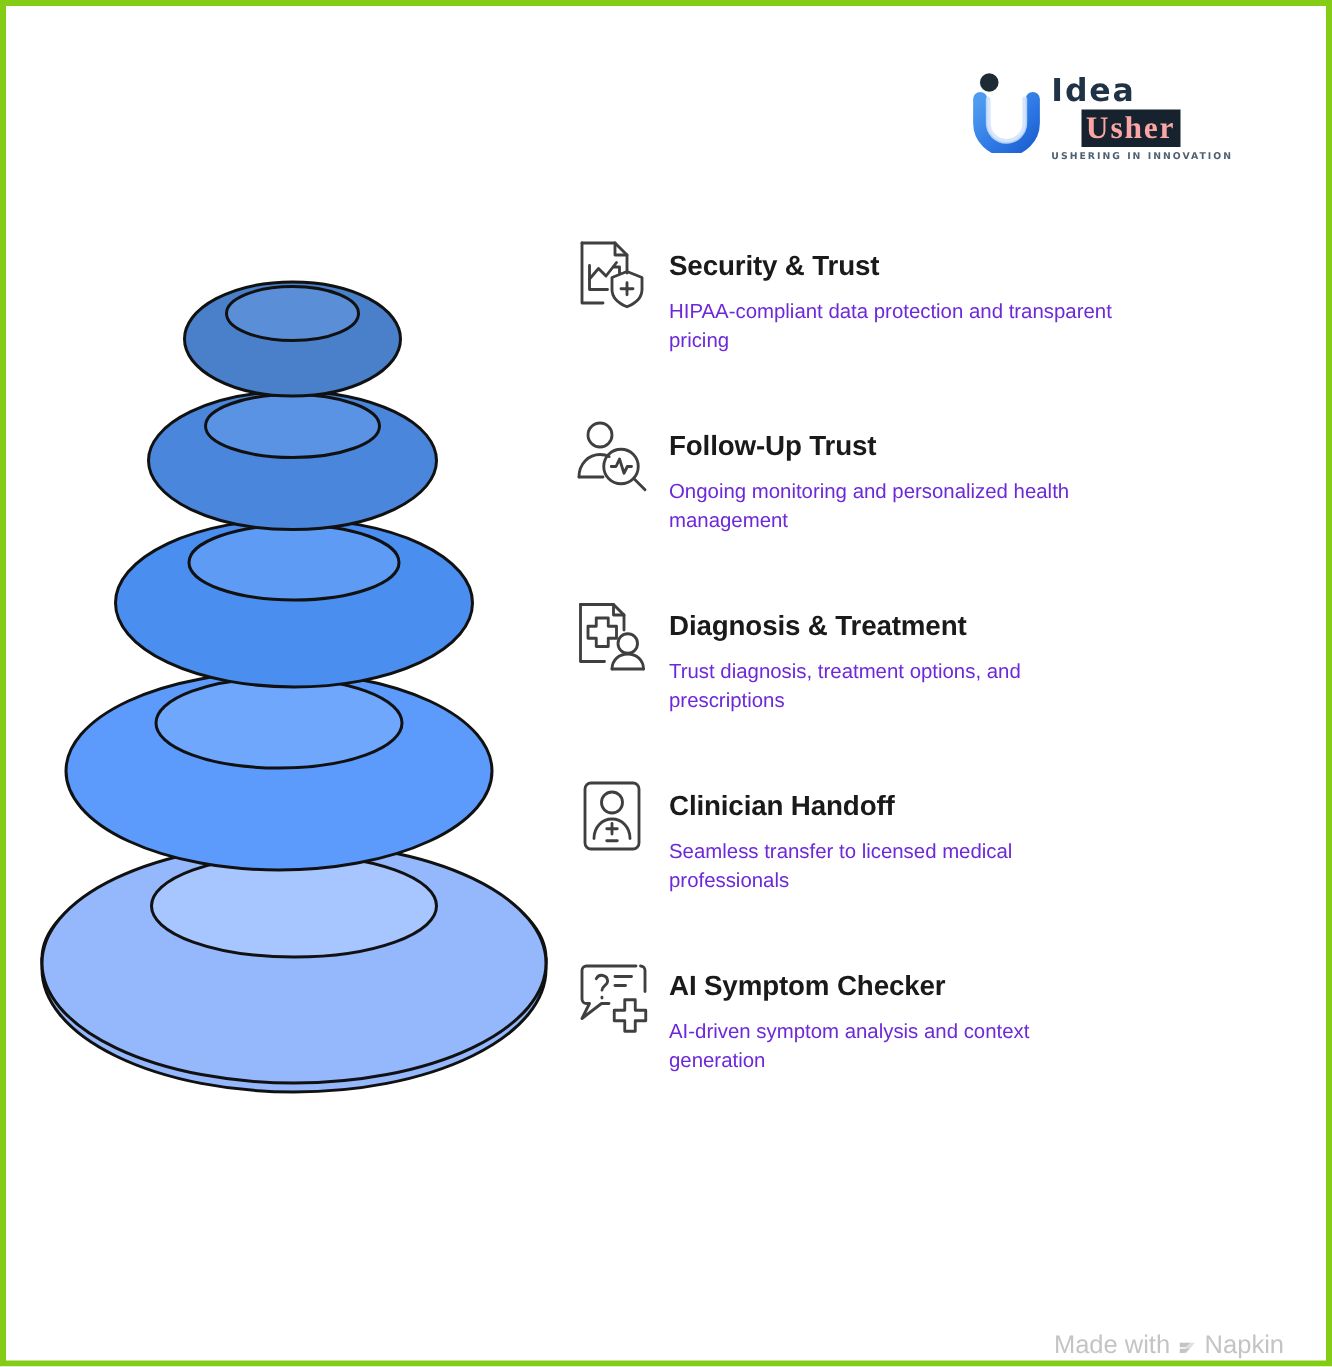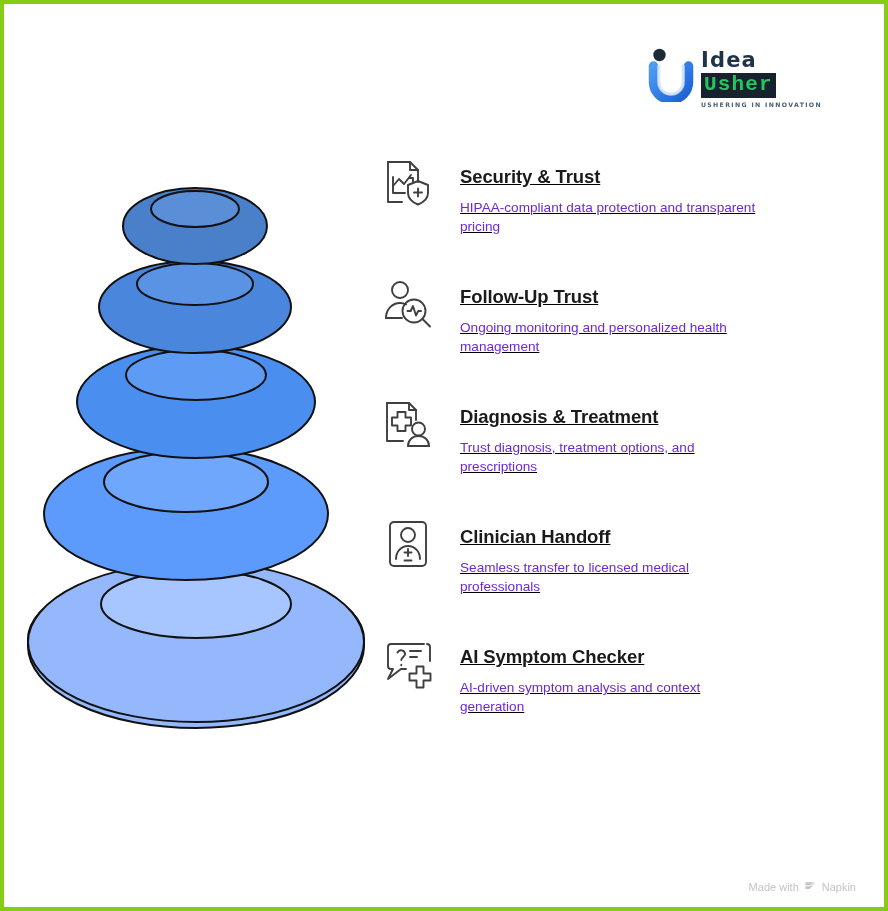--- a/index.html
+++ b/index.html
@@ -48,26 +48,27 @@
     font-weight: 700;
     letter-spacing: 1.2px;
     color: #1f3246;
     line-height: 1;
     font-family: "DejaVu Sans", sans-serif;
   }
   .brand-line2 {
     font-size: 21px;
     font-weight: 700;
     letter-spacing: 1.2px;
-    color: #22c55e;
+    color: #fca5a5;
     background: #16222e;
     line-height: 1.05;
     padding: 1px 3px 2px 3px;
     margin-top: 2px;
-    font-family: Liberation Mono, monospace;
+    font-family: Liberation Serif, serif;
+    margin-left: 20px;
   }
   .brand-tagline {
     font-size: 6.2px;
     letter-spacing: 1.35px;
     color: #4d6173;
     font-weight: 700;
     margin-top: 3px;
     font-family: "DejaVu Sans", sans-serif;
   }
 
@@ -84,23 +85,22 @@
   
   .features {
     position: absolute;
     left: 378px;
     top: 150px;
     width: 470px;
   }
   .feature {
     display: flex;
     align-items: flex-start;
-    gap: 26px;
+    gap: 12px;
     height: 120px;
-    text-decoration: underline;
   }
   .feature-icon {
     width: 52px;
     height: 52px;
     flex: 0 0 auto;
     margin-top: 4px;
   }
   .feature-icon svg { display: block; }
   .feature-text { padding-top: 12px; }
   .feature-title {
@@ -116,25 +116,25 @@
     color: #6d28d9;
     line-height: 1.38;
     margin: 0;
     max-width: 300px;
   }
 
   
   .footer {
     position: absolute;
     right: 28px;
-    bottom: 14px;
+    bottom: 0;
     display: flex;
     align-items: center;
     gap: 5px;
-    font-size: 11px;
+    font-size: 17px;
     color: #c4c4c4;
   }
   .footer-glyph { width: 13px; height: 13px; }
 </style>
 </head>
 <body>
 
 <div class="page">
 
   <div class="brand">

